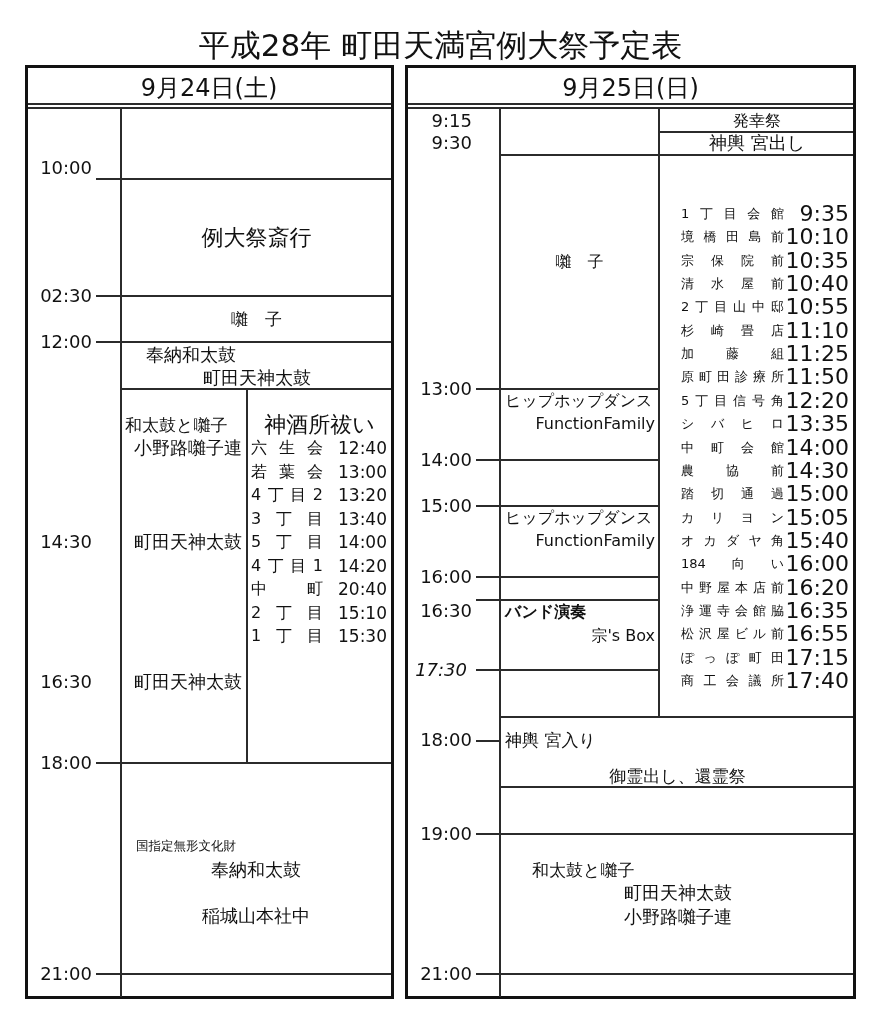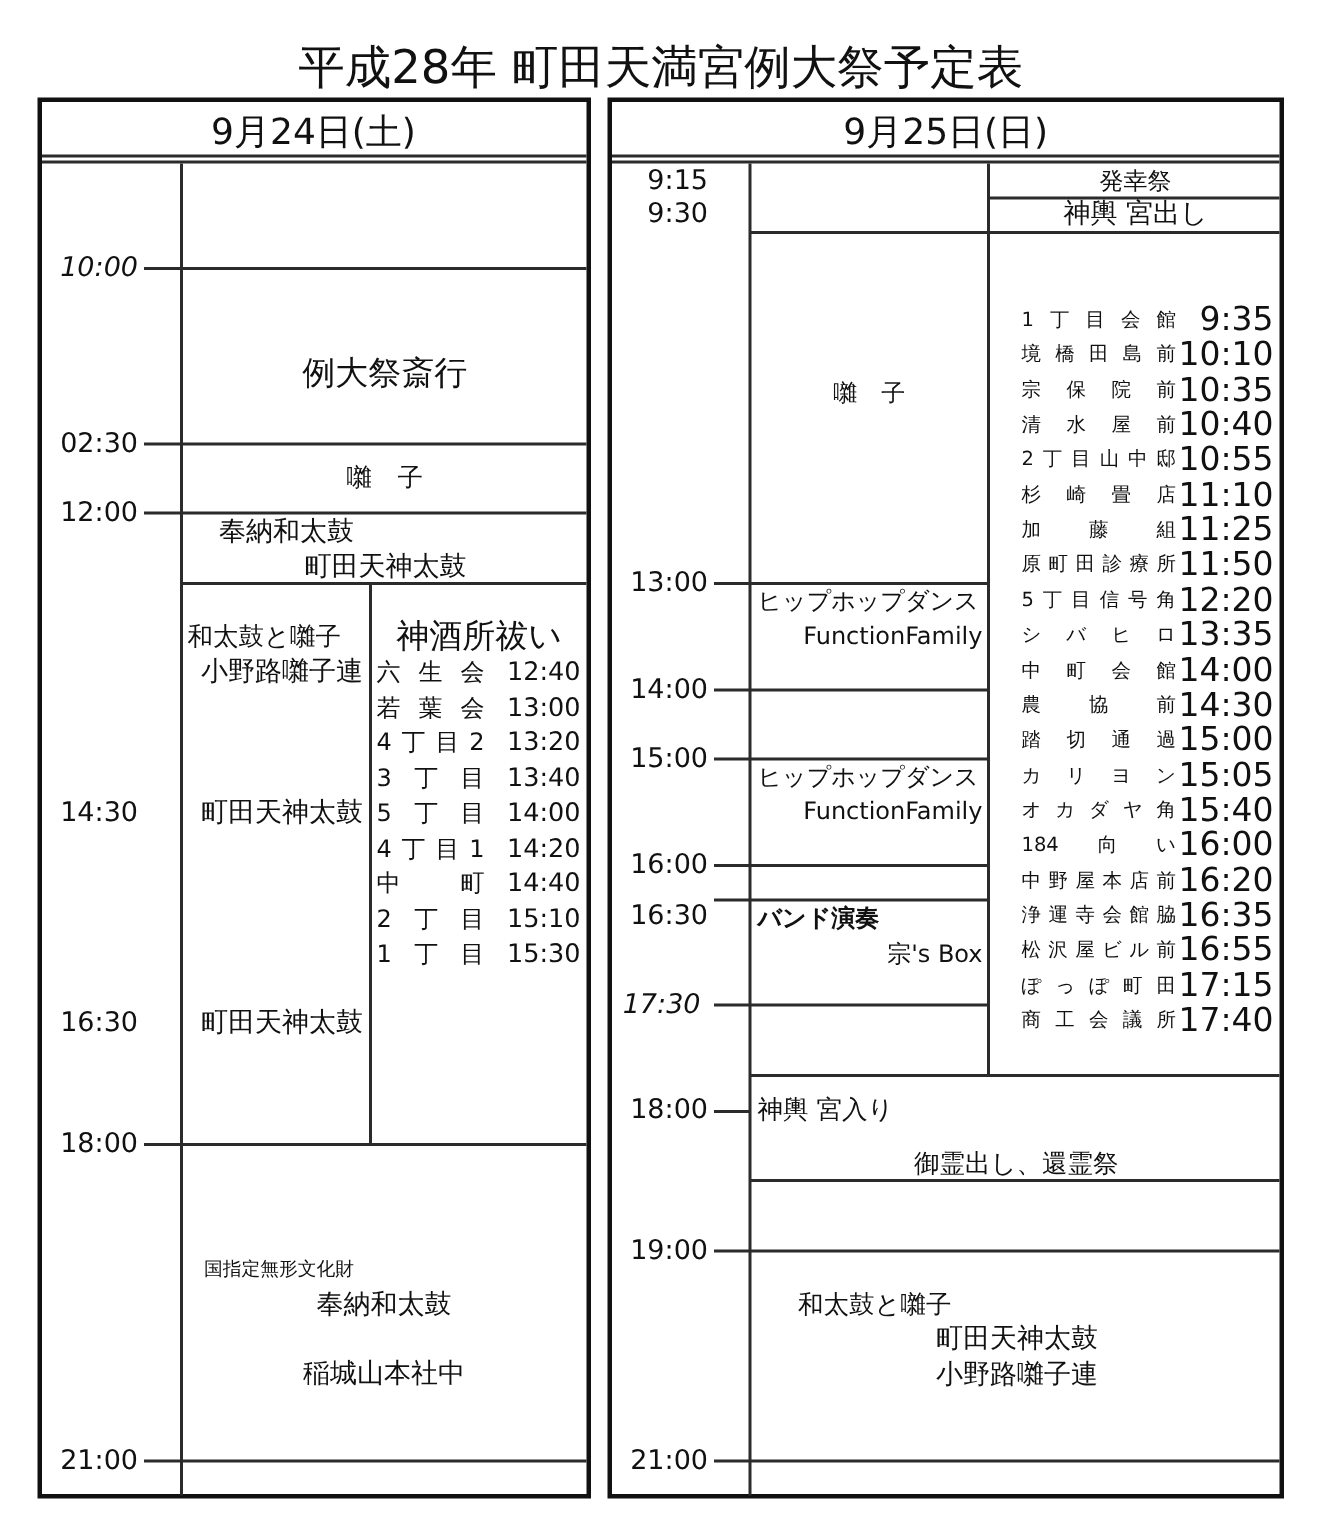--- a/index.html
+++ b/index.html
@@ -36,29 +36,29 @@
 
 <div class="v" style="left:120px;top:109px;height:888px;"></div>
 <div class="h" style="left:96px;top:178px;width:295px;"></div>
 <div class="h" style="left:96px;top:295px;width:295px;"></div>
 <div class="h" style="left:96px;top:341px;width:295px;"></div>
 <div class="h" style="left:121px;top:388px;width:270px;"></div>
 <div class="v" style="left:246px;top:388px;height:376px;"></div>
 <div class="h" style="left:96px;top:762px;width:295px;"></div>
 <div class="h" style="left:96px;top:973px;width:295px;"></div>
 
-<div class="t tl" style="left:30px;top:167px;font-style:italic;">10:00</div>
+<div class="t tl" style="left:30px;top:156px;">10:00</div>
 <div class="t tl" style="left:30px;top:284px;">02:30</div>
 <div class="t tl" style="left:30px;top:330px;">12:00</div>
 <div class="t tl" style="left:30px;top:530px;">14:30</div>
 <div class="t tl" style="left:30px;top:670px;">16:30</div>
 <div class="t tl" style="left:30px;top:751px;">18:00</div>
 <div class="t tl" style="left:30px;top:962px;">21:00</div>
 
-<div class="t c" style="left:121px;width:271px;top:236px;height:28px;line-height:28px;font-size:22px;">例大祭斎行</div>
+<div class="t c" style="left:121px;width:271px;top:224px;height:28px;line-height:28px;font-size:22px;">例大祭斎行</div>
 <div class="t c" style="left:121px;width:271px;top:307px;font-size:17px;">囃　子</div>
 <div class="t" style="left:146px;top:343px;font-size:18px;">奉納和太鼓</div>
 <div class="t" style="left:203px;top:366px;font-size:18px;">町田天神太鼓</div>
 
 <div class="t" style="left:125px;top:413px;font-size:17px;">和太鼓と囃子</div>
 <div class="t" style="left:134px;top:436px;font-size:18px;">小野路囃子連</div>
 <div class="t" style="left:134px;top:530px;font-size:18px;">町田天神太鼓</div>
 <div class="t" style="left:134px;top:670px;font-size:18px;">町田天神太鼓</div>
 
 <div class="t c" style="left:247px;width:145px;top:413px;font-size:22px;">神酒所祓い</div>
@@ -111,21 +111,21 @@
       <span>目</span>
       <span>1</span>
     </span>
     <span class="tm">14:20</span>
   </div>
 <div class="lrow" style="top:577px;">
     <span class="nm dist">
       <span>中</span>
       <span>町</span>
     </span>
-    <span class="tm">14:40</span>
+    <span class="tm">20:40</span>
   </div>
 <div class="lrow" style="top:600.5px;">
     <span class="nm dist">
       <span>2</span>
       <span>丁</span>
       <span>目</span>
     </span>
     <span class="tm">15:10</span>
   </div>
 <div class="lrow" style="top:624px;">

